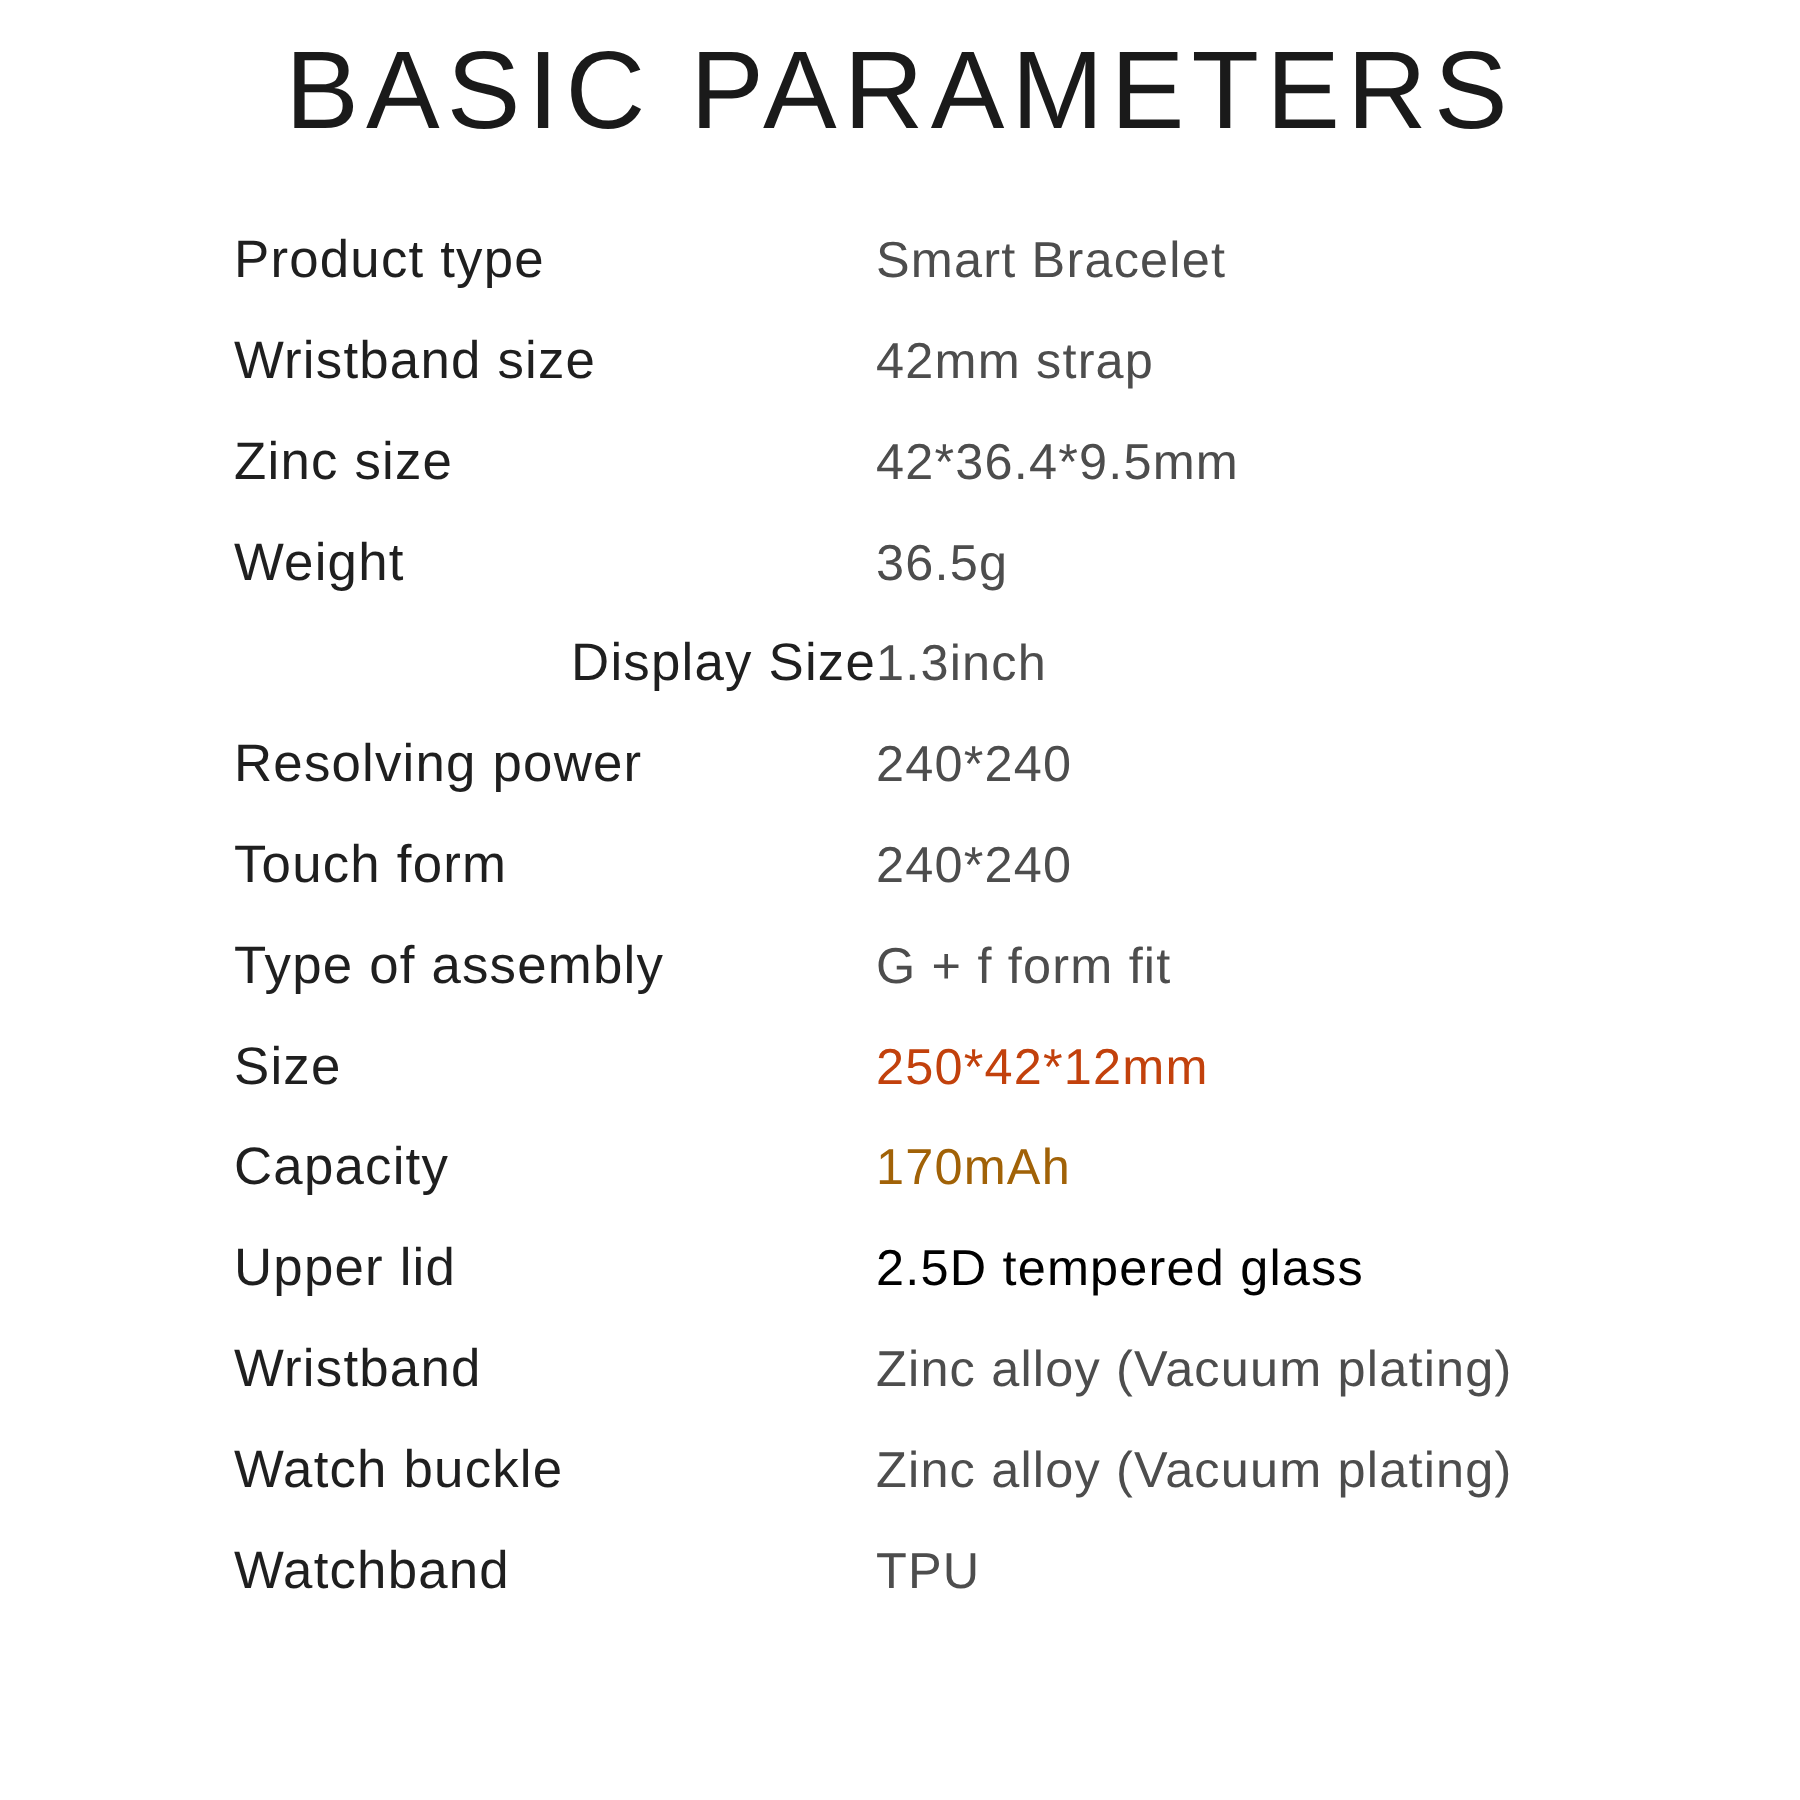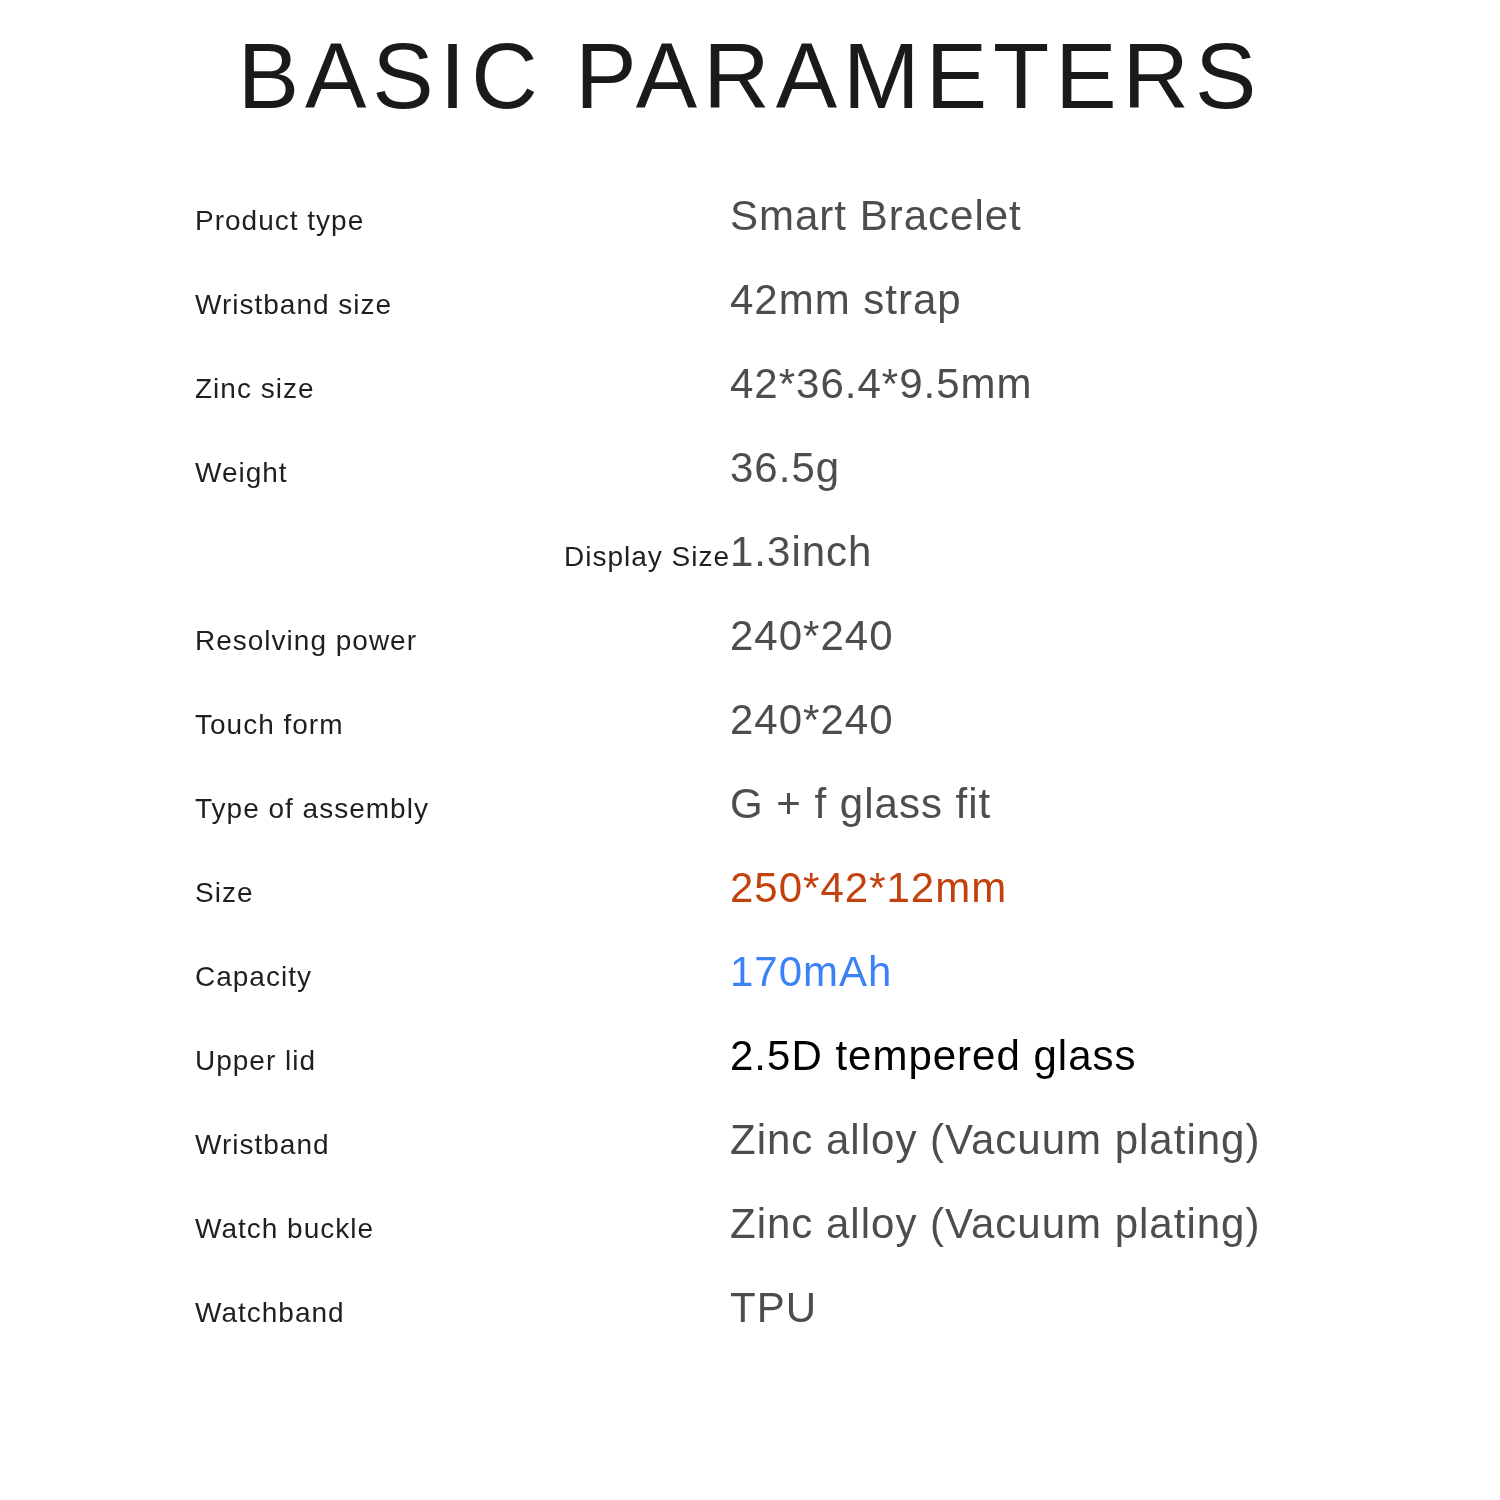--- a/index.html
+++ b/index.html
@@ -39,21 +39,21 @@
     right: 60px;
   }
   .spec-row {
     display: flex;
     align-items: baseline;
     height: 84px;
   }
   .spec-label {
     width: 535px;
     flex: 0 0 535px;
-    font-size: 28px;
+    font-size: 44px;
     color: #1f1f1f;
     letter-spacing: 1px;
     white-space: nowrap;
   }
   .spec-value {
     font-size: 42px;
     color: #4d4d4d;
     letter-spacing: 1px;
     white-space: nowrap;
   }
@@ -88,29 +88,29 @@
       <div class="spec-row">
         <div class="spec-label" style="color: rgb(31, 31, 31);">Resolving power</div>
         <div class="spec-value" style="color: rgb(77, 77, 77);">240*240</div>
       </div>
       <div class="spec-row">
         <div class="spec-label" style="color: rgb(31, 31, 31);">Touch form</div>
         <div class="spec-value" style="color: rgb(77, 77, 77);">240*240</div>
       </div>
       <div class="spec-row">
         <div class="spec-label" style="color: rgb(31, 31, 31);">Type of assembly</div>
-        <div class="spec-value" style="color: rgb(77, 77, 77);">G + f glass fit</div>
+        <div class="spec-value" style="color: rgb(77, 77, 77);">G + f form fit</div>
       </div>
       <div class="spec-row">
         <div class="spec-label" style="color: rgb(31, 31, 31);">Size</div>
         <div class="spec-value" style="color: #c2410c;">250*42*12mm</div>
       </div>
       <div class="spec-row">
         <div class="spec-label" style="color: rgb(31, 31, 31);">Capacity</div>
-        <div class="spec-value" style="color: #3b82f6;">170mAh</div>
+        <div class="spec-value" style="color: #a16207;">170mAh</div>
       </div>
       <div class="spec-row">
         <div class="spec-label" style="color: rgb(31, 31, 31);">Upper lid</div>
         <div class="spec-value" style="color: #000000;">2.5D tempered glass</div>
       </div>
       <div class="spec-row">
         <div class="spec-label" style="color: rgb(31, 31, 31);">Wristband</div>
         <div class="spec-value" style="color: rgb(77, 77, 77);">Zinc alloy (Vacuum plating)</div>
       </div>
       <div class="spec-row">

